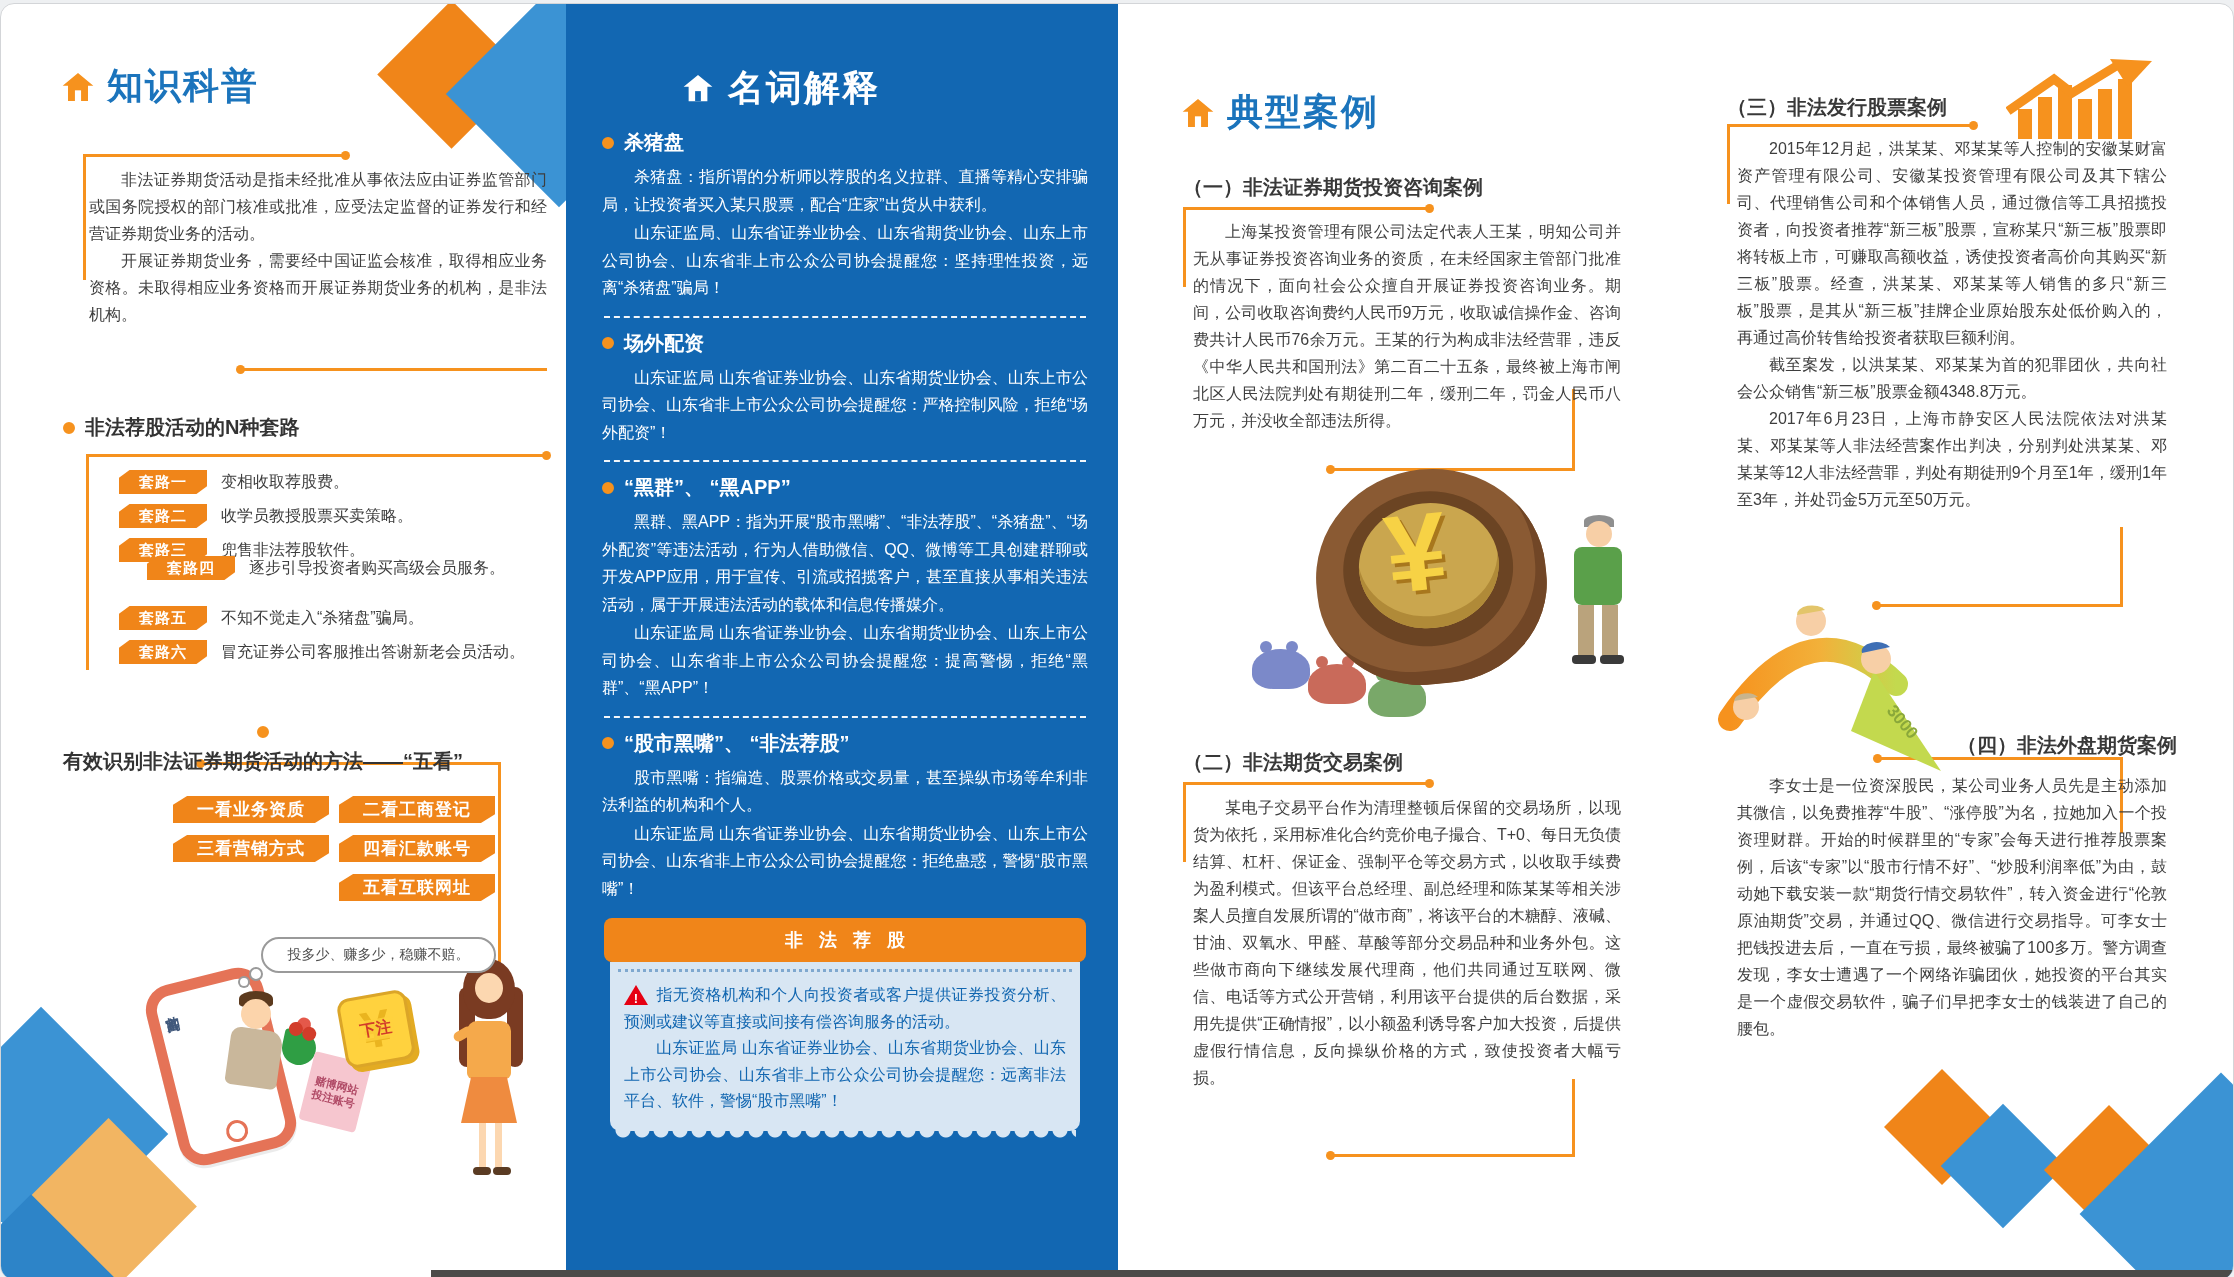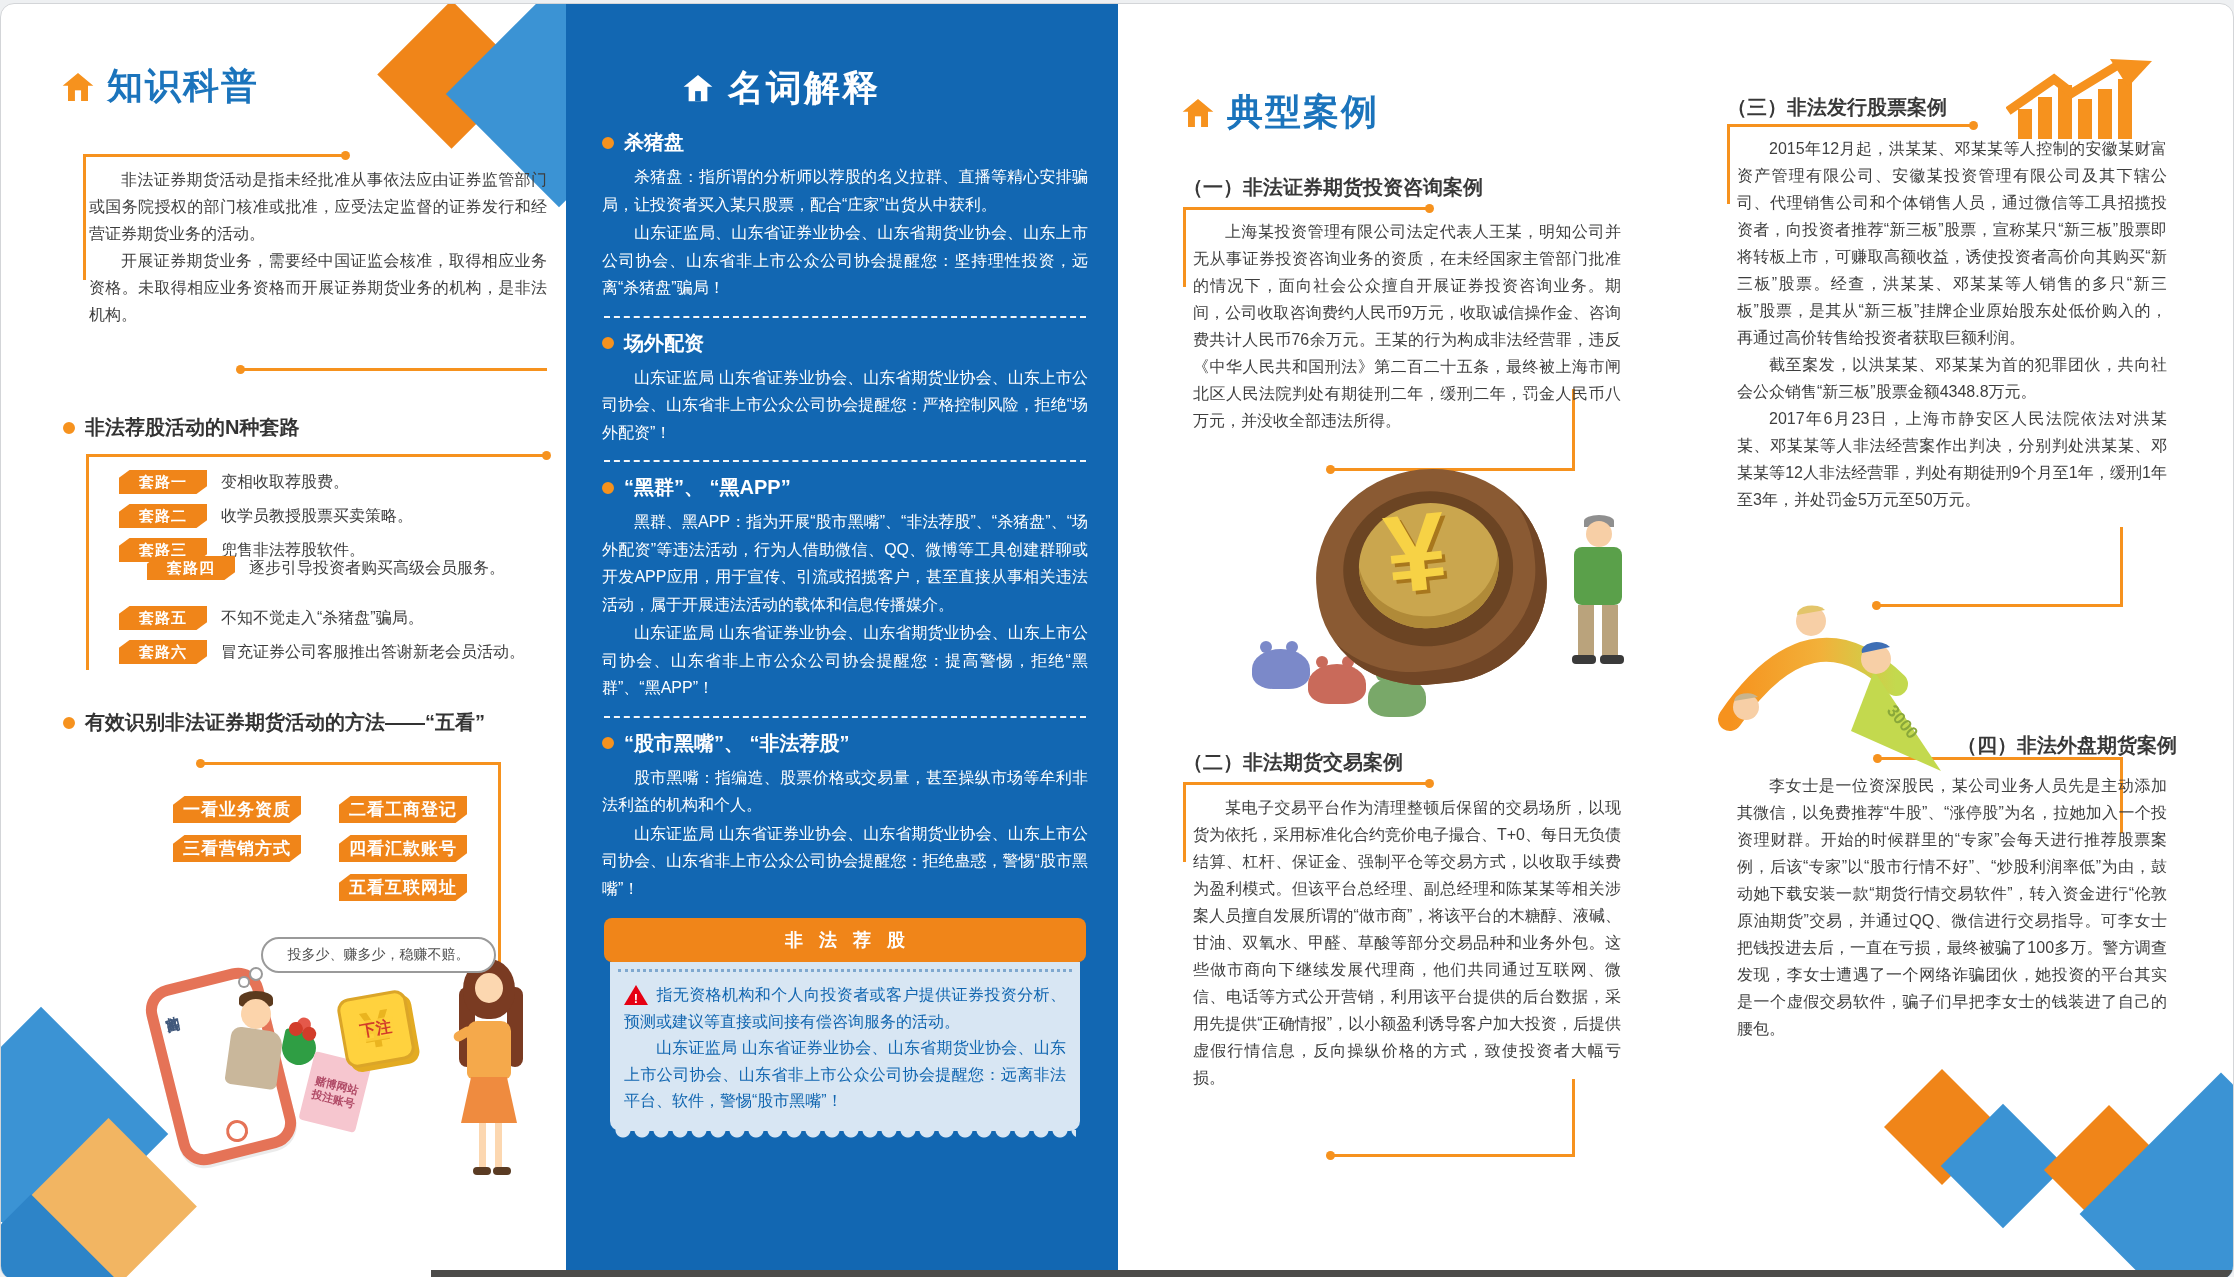--- a/index.html
+++ b/index.html
@@ -46,21 +46,21 @@
   .body-txt p{text-indent:2em;}
 
   .case-h{position:absolute;font-size:20px;font-weight:bold;color:#383838;z-index:3;white-space:nowrap;}
 
   
   .trick-row{position:absolute;display:flex;align-items:center;gap:14px;z-index:3;white-space:nowrap;}
   .trick-badge{width:88px;height:24px;background:var(--org2);color:#fff;font-size:15px;font-weight:bold;
                display:flex;align-items:center;justify-content:center;letter-spacing:1px;
                clip-path:polygon(0 32%,12% 0,100% 0,100% 68%,88% 100%,0 100%);}
   .trick-txt{font-size:16px;color:var(--ink);}
-  .five-badge{position:absolute;width:128px;height:27px;background:var(--org2);color:#fff;font-size:17px;
+  .five-badge{position:absolute;width:156px;height:27px;background:var(--org2);color:#fff;font-size:17px;
               font-weight:bold;display:flex;align-items:center;justify-content:center;z-index:3;letter-spacing:1px;
               clip-path:polygon(0 32%,9% 0,100% 0,100% 68%,91% 100%,0 100%);}
 
   
   .illus1{position:absolute;left:55px;top:935px;width:490px;height:320px;z-index:3;}
   .phone{position:absolute;left:105px;top:35px;width:120px;height:185px;border:11px solid #e57357;border-radius:26px;
          background:#fff;transform:rotate(-14deg);box-shadow:0 3px 0 rgba(0,0,0,.08);}
   .phone .plabel{position:absolute;left:4px;top:10px;writing-mode:vertical-rl;font-size:14px;font-weight:bold;color:#41597c;}
   .phone .pbtn{position:absolute;left:50%;bottom:4px;transform:translateX(-50%);width:22px;height:22px;border:3px solid #e57357;border-radius:50%;}
   .salesman-head{position:absolute;left:185px;top:60px;width:30px;height:30px;background:#fcd4ab;border-radius:50%;}
@@ -195,21 +195,21 @@
   </div>
   <div class="trick-row" style="left:118px;top:602px;">
     <span class="trick-badge">套路五</span>
     <span class="trick-txt">不知不觉走入“杀猪盘”骗局。</span>
   </div>
   <div class="trick-row" style="left:118px;top:636px;">
     <span class="trick-badge">套路六</span>
     <span class="trick-txt">冒充证券公司客服推出答谢新老会员活动。</span>
   </div>
 
-  <div class="sec-h" style="left:62px;top:705px;">
+  <div class="sec-h" style="left:62px;top:722px;flex-direction:column;">
     <span class="donut"></span>
     <span>有效识别非法证券期货活动的方法——“五看”</span>
   </div>
   <div class="bracket-tr" style="left:200px;top:758px;width:300px;height:225px;"></div>
 
   <div class="five-badge" style="left:172px;top:792px;">一看业务资质</div>
   <div class="five-badge" style="left:338px;top:792px;">二看工商登记</div>
   <div class="five-badge" style="left:172px;top:831px;">三看营销方式</div>
   <div class="five-badge" style="left:338px;top:831px;">四看汇款账号</div>
   <div class="five-badge" style="left:338px;top:870px;">五看互联网址</div>

